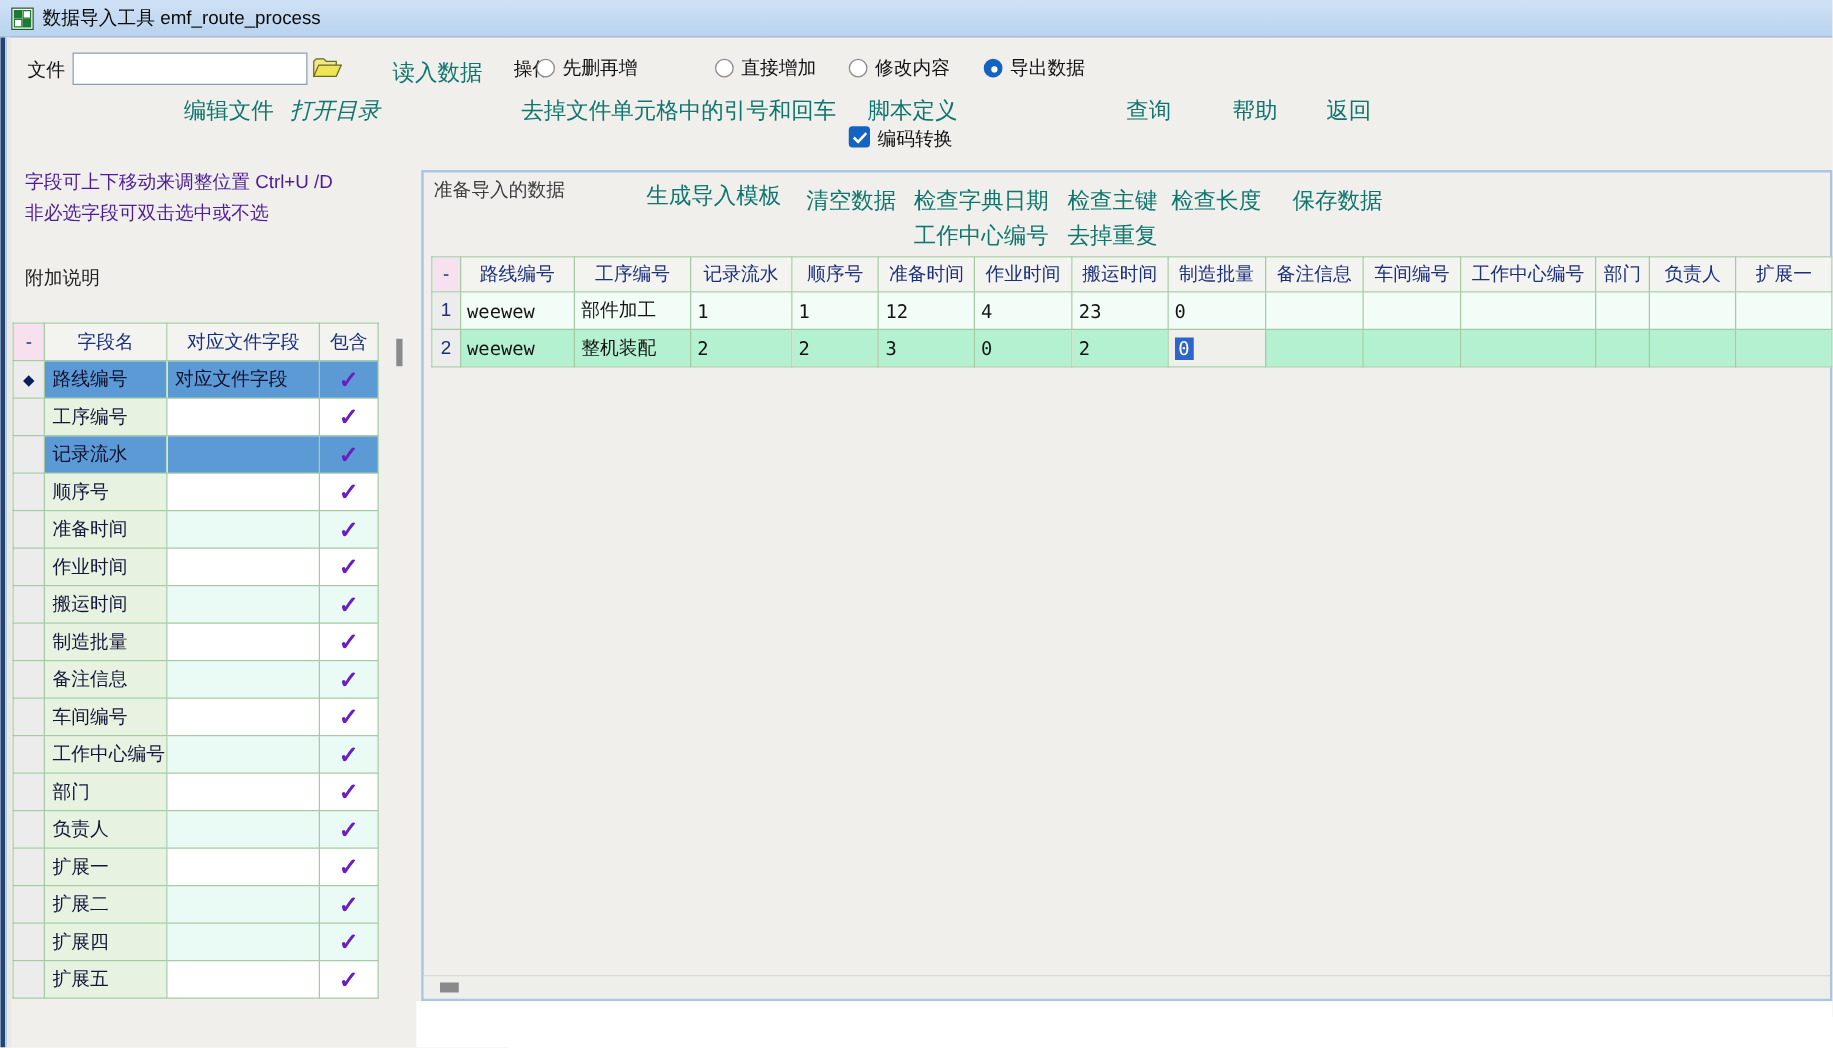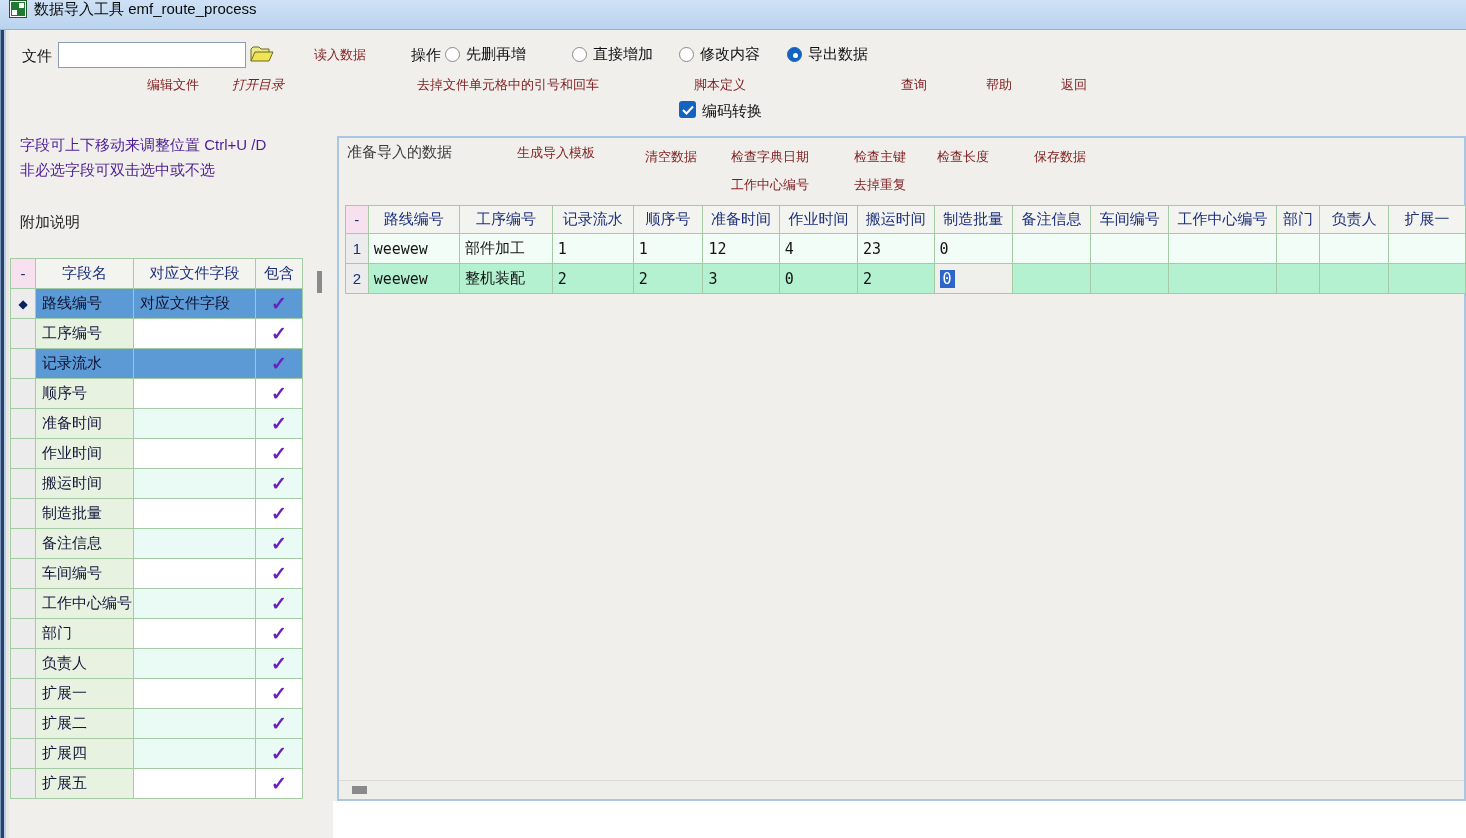--- a/index.html
+++ b/index.html
@@ -3,34 +3,34 @@
 <meta charset="utf-8">
 <style>
   * { margin:0; padding:0; box-sizing:border-box; }
   body { width:1466px; height:838px; overflow:hidden; }
   .screen { position:relative; width:1466px; height:838px; overflow:hidden;
             background:#f0efec; font-family:"Liberation Sans", sans-serif; color:#222; }
 
   
   .titlebar { position:absolute; left:0; top:0; width:1466px; height:30px;
               background:linear-gradient(#cfe1f6,#b9d3ee); border-bottom:1px solid #93b2d6;
-              display:flex; }
+              display:flex; align-items:center; }
   .app-icon { position:relative; width:18px; height:18px; margin-left:9px; background:#fff;
               border:1px solid #1d5a28; }
   .app-icon i { position:absolute; width:7px; height:7px; background:#1e7a33; }
   .app-icon i:nth-child(1){left:1px;top:1px;} .app-icon i:nth-child(2){right:1px;top:1px;background:#fff;border:1px solid #1e7a33;}
   .app-icon i:nth-child(3){left:1px;bottom:1px;background:#fff;border:1px solid #1e7a33;} .app-icon i:nth-child(4){right:1px;bottom:1px;}
   .win-title { margin-left:7px; font-size:15px; color:#0a0a0a; }
   .left-edge { position:absolute; left:0; top:30px; width:9px; height:808px;
                background:linear-gradient(90deg,#7e97bb 0 1px,#24446e 1px 4px,#b9cde6 4px 6px,#e9e8e4 6px 9px); }
 
   
   .abs { position:absolute; }
   .lbl { font-size:15px; color:#111; }
-  .lnk { font-size:13px; color:#7f1d1d; cursor:pointer; }
+  .lnk { font-size:18px; color:#0f766e; cursor:pointer; }
   .file-input { left:58px; top:42px; width:188px; height:26px; background:#fff;
                 border:1px solid #8a9cb4; font-size:14px; padding:0 4px; }
   .radio { display:flex; align-items:center; gap:6px; cursor:pointer; }
   .rdot { width:15px; height:15px; border-radius:50%; background:#fff; border:1px solid #8a8a8a; }
   .radio.on .rdot { background:#1563c0; border-color:#1563c0; position:relative; }
   .radio.on .rdot::after { content:""; position:absolute; left:5px; top:5px; width:5px; height:5px;
                            border-radius:50%; background:#fff; }
   .cbx { width:17px; height:17px; background:#1563c0; border-radius:3px;
          display:flex; align-items:center; justify-content:center; cursor:pointer; }
 
@@ -93,21 +93,21 @@
   <input class="abs file-input" value="" style="">
   <div class="abs" style="left:250px; top:44px;">
     <svg width="24" height="20" viewBox="0 0 24 20">
       <path d="M1 17 L1 5 L3 3 L9 3 L11 5 L19 5 L19 8" fill="#f0e68c" stroke="#6b6b1e"></path>
       <path d="M1 17 L5 8 L23 8 L19 17 Z" fill="#efe356" stroke="#6b6b1e"></path>
     </svg>
   </div>
   <div class="abs lnk" style="left:314px; top:46px;">读入数据</div>
   <div class="abs lbl" style="left:411px; top:46px;">操作</div>
 
-  <div class="abs radio" style="left:445px; top:45px;">
+  <div class="abs radio" style="left:429px; top:45px;">
     <span class="rdot"></span>
     <span class="lbl">先删再增</span>
   </div>
   <div class="abs radio" style="left:572px; top:45px;">
     <span class="rdot"></span>
     <span class="lbl">直接增加</span>
   </div>
   <div class="abs radio" style="left:679px; top:45px;">
     <span class="rdot"></span>
     <span class="lbl">修改内容</span>

